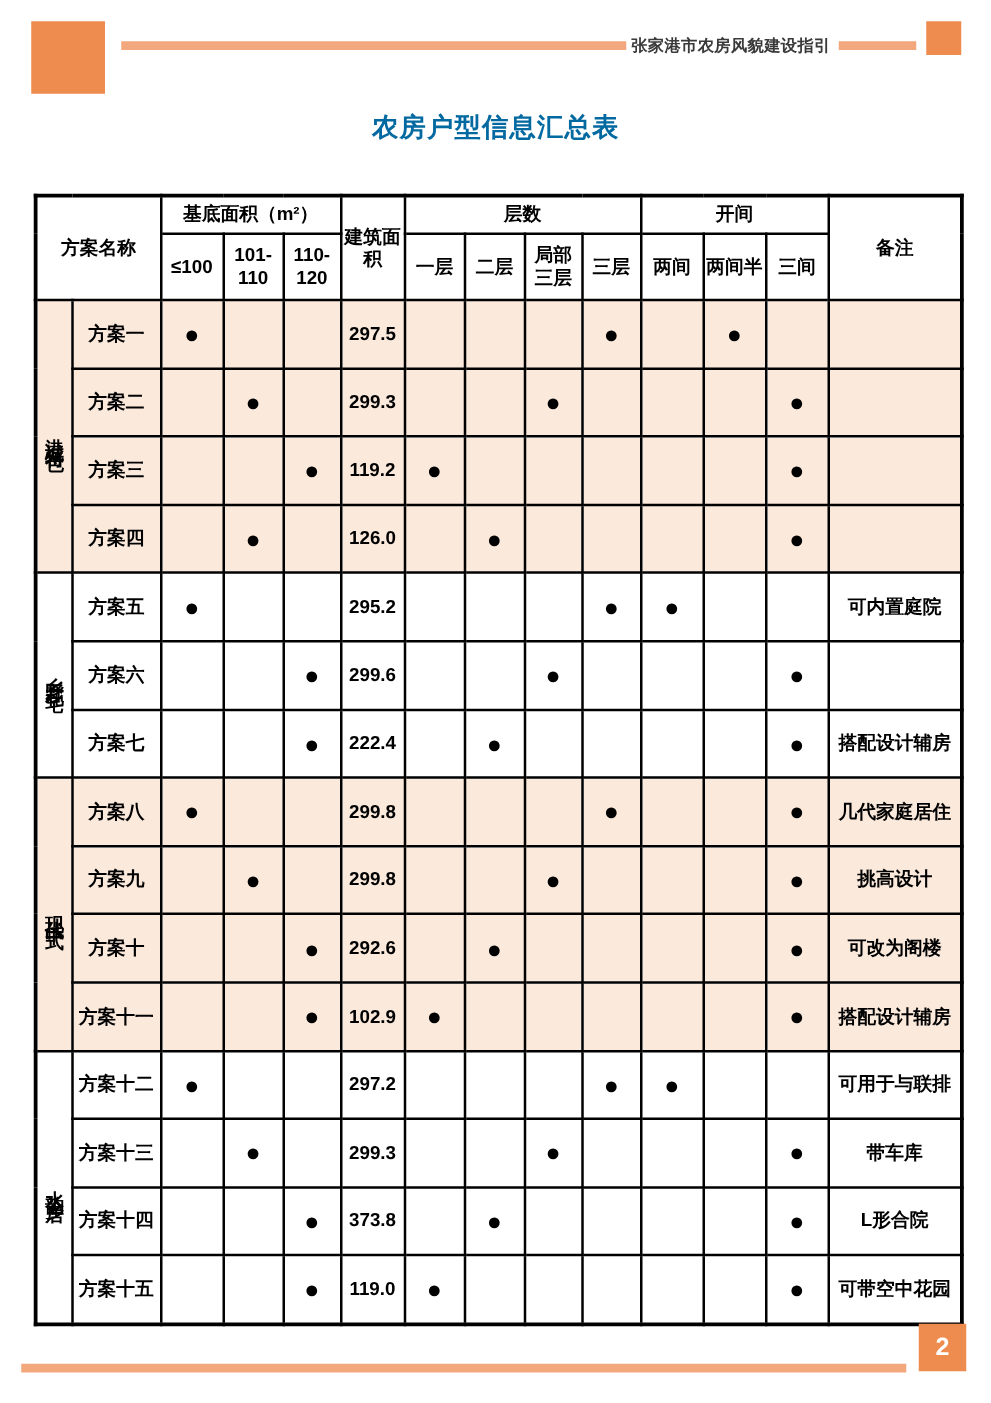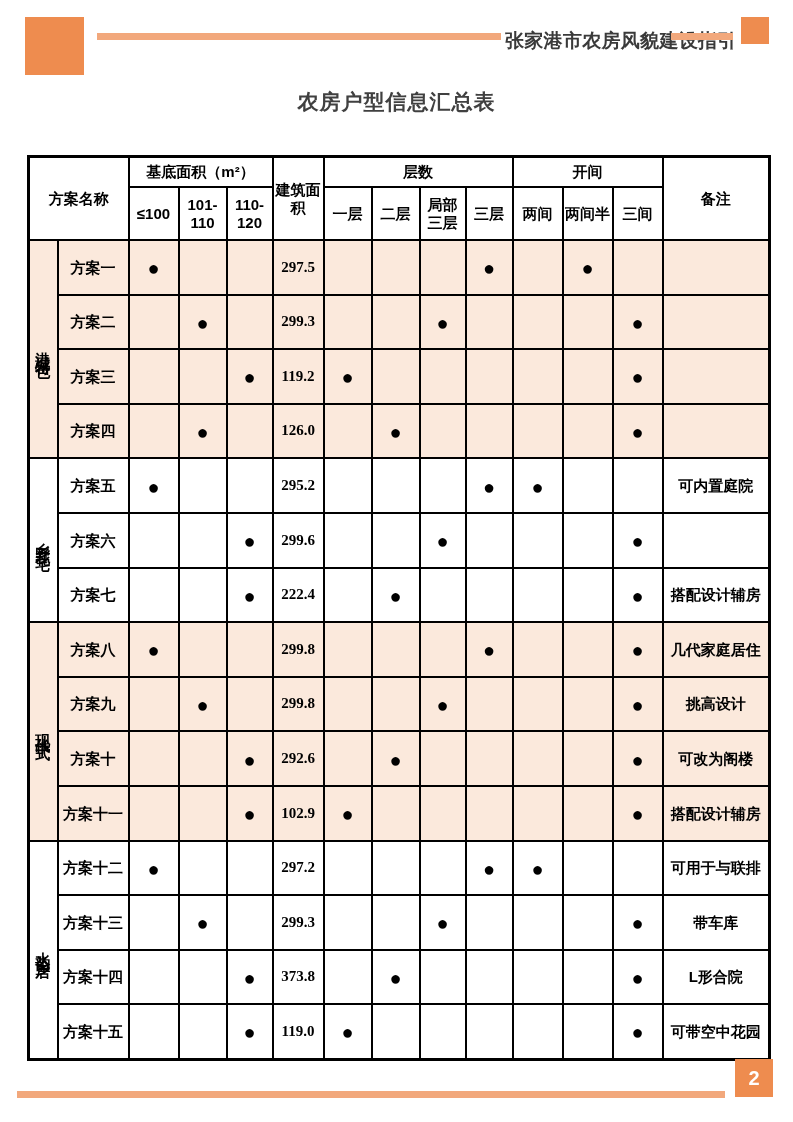--- a/index.html
+++ b/index.html
@@ -5,39 +5,39 @@
   html,body{margin:0;padding:0;background:#ffffff;}
   .page{
     position:relative;width:793px;height:1122px;background:#ffffff;overflow:hidden;
     font-family:"Liberation Sans","DejaVu Sans",sans-serif;color:#111;
   }
   
   .sq-left{position:absolute;left:25px;top:17px;width:59px;height:58px;background:#ee8c4f;}
   .hline{position:absolute;top:33px;height:7px;background:#f2a87c;}
   .hline1{left:97px;width:404px;}
   .hline2{left:671px;width:62px;}
-  .doc-title{position:absolute;left:505px;top:28px;font-size:19px;font-weight:700;color:#3a3a3a;letter-spacing:.3px;white-space:nowrap;}
+  .doc-title{position:absolute;left:505px;top:28px;font-size:13px;font-weight:700;color:#3a3a3a;letter-spacing:.3px;white-space:nowrap;}
   .sq-right{position:absolute;left:741px;top:17px;width:28px;height:27px;background:#ee8c4f;}
   
-  .page-title{position:absolute;left:0;top:88px;width:100%;text-align:center;font-size:21px;font-weight:700;letter-spacing:1px;color:#404040;}
+  .page-title{position:absolute;left:0;top:88px;width:100%;text-align:center;font-size:21px;font-weight:700;letter-spacing:1px;color:#0369a1;}
   
   .tbl-wrap{position:absolute;left:27px;top:155px;}
   table.summary{border-collapse:collapse;table-layout:fixed;width:741px;border:3px solid #000;}
   table.summary th,table.summary td{
     border:2px solid #000;padding:0;text-align:center;vertical-align:middle;
     font-weight:700;color:#000;background:#ffffff;overflow:hidden;
   }
   thead th{font-size:15px;line-height:1.15;margin-left:37px;}
   tr.h1 th{height:28px;}
   tr.h2 th{height:51px;}
   tr.data-row td{height:52.6px;font-size:15px;line-height:1.15;}
   tr.data-row.shaded td{background:#fbe9dc;}
   td.group-cell{font-size:15px;}
   td.group-cell .vtext{writing-mode:vertical-rl;letter-spacing:4px;display:inline-block;line-height:1;}
-  td.num-cell{font-size:15px;font-family:Liberation Serif, serif;}
+  td.num-cell{font-size:15px;}
   td.remark-cell{font-size:15px;}
   .dot{font-size:20px;line-height:1;display:inline-block;transform:translateY(1px);}
   
   .fline{position:absolute;left:17px;top:1091px;width:708px;height:7px;background:#f2a87c;}
   .page-badge{
     position:absolute;left:735px;top:1059px;width:38px;height:38px;background:#ee8c4f;
     color:#fff;font-size:20px;font-weight:700;display:flex;align-items:center;justify-content:center;
   }
 </style>
 </head>

